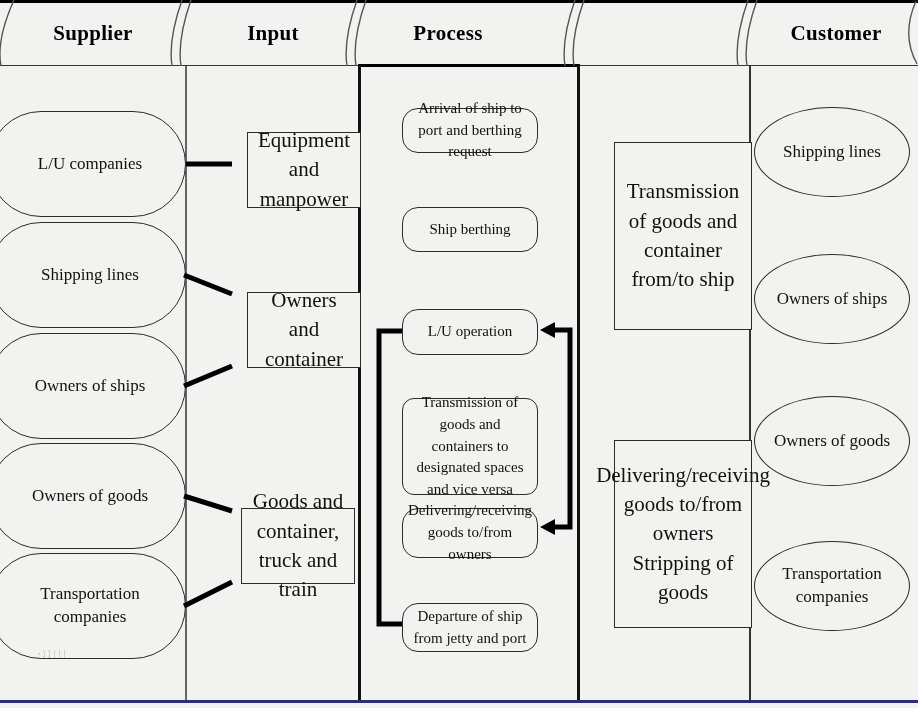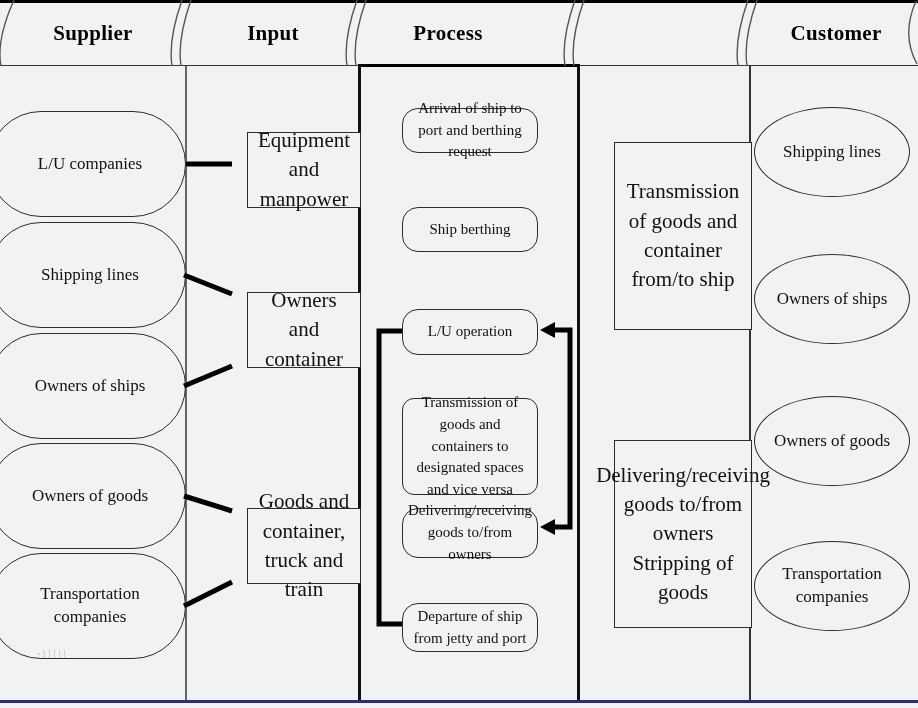--- a/index.html
+++ b/index.html
@@ -98,21 +98,21 @@
   <div class="shape stadium" style="left:-12px;top:553px;width:198px;height:106px;">
     <span>Transportation companies</span>
   </div>
 
   <div class="shape rect" style="left:230px;top:132px;width:114px;height:76px;">
     <span>Equipment and manpower</span>
   </div>
   <div class="shape rect" style="left:230px;top:292px;width:114px;height:76px;">
     <span>Owners and container</span>
   </div>
-  <div class="shape rect" style="left:230px;top:508px;width:114px;height:76px;">
+  <div class="shape rect" style="left:224px;top:508px;width:114px;height:76px;">
     <span>Goods and container, truck and train</span>
   </div>
 
   <div class="shape proc" style="left:402px;top:108px;width:136px;height:45px;">
     <span>Arrival of ship to port and berthing request</span>
   </div>
   <div class="shape proc" style="left:402px;top:207px;width:136px;height:45px;">
     <span>Ship berthing</span>
   </div>
   <div class="shape proc" style="left:402px;top:309px;width:136px;height:46px;">

